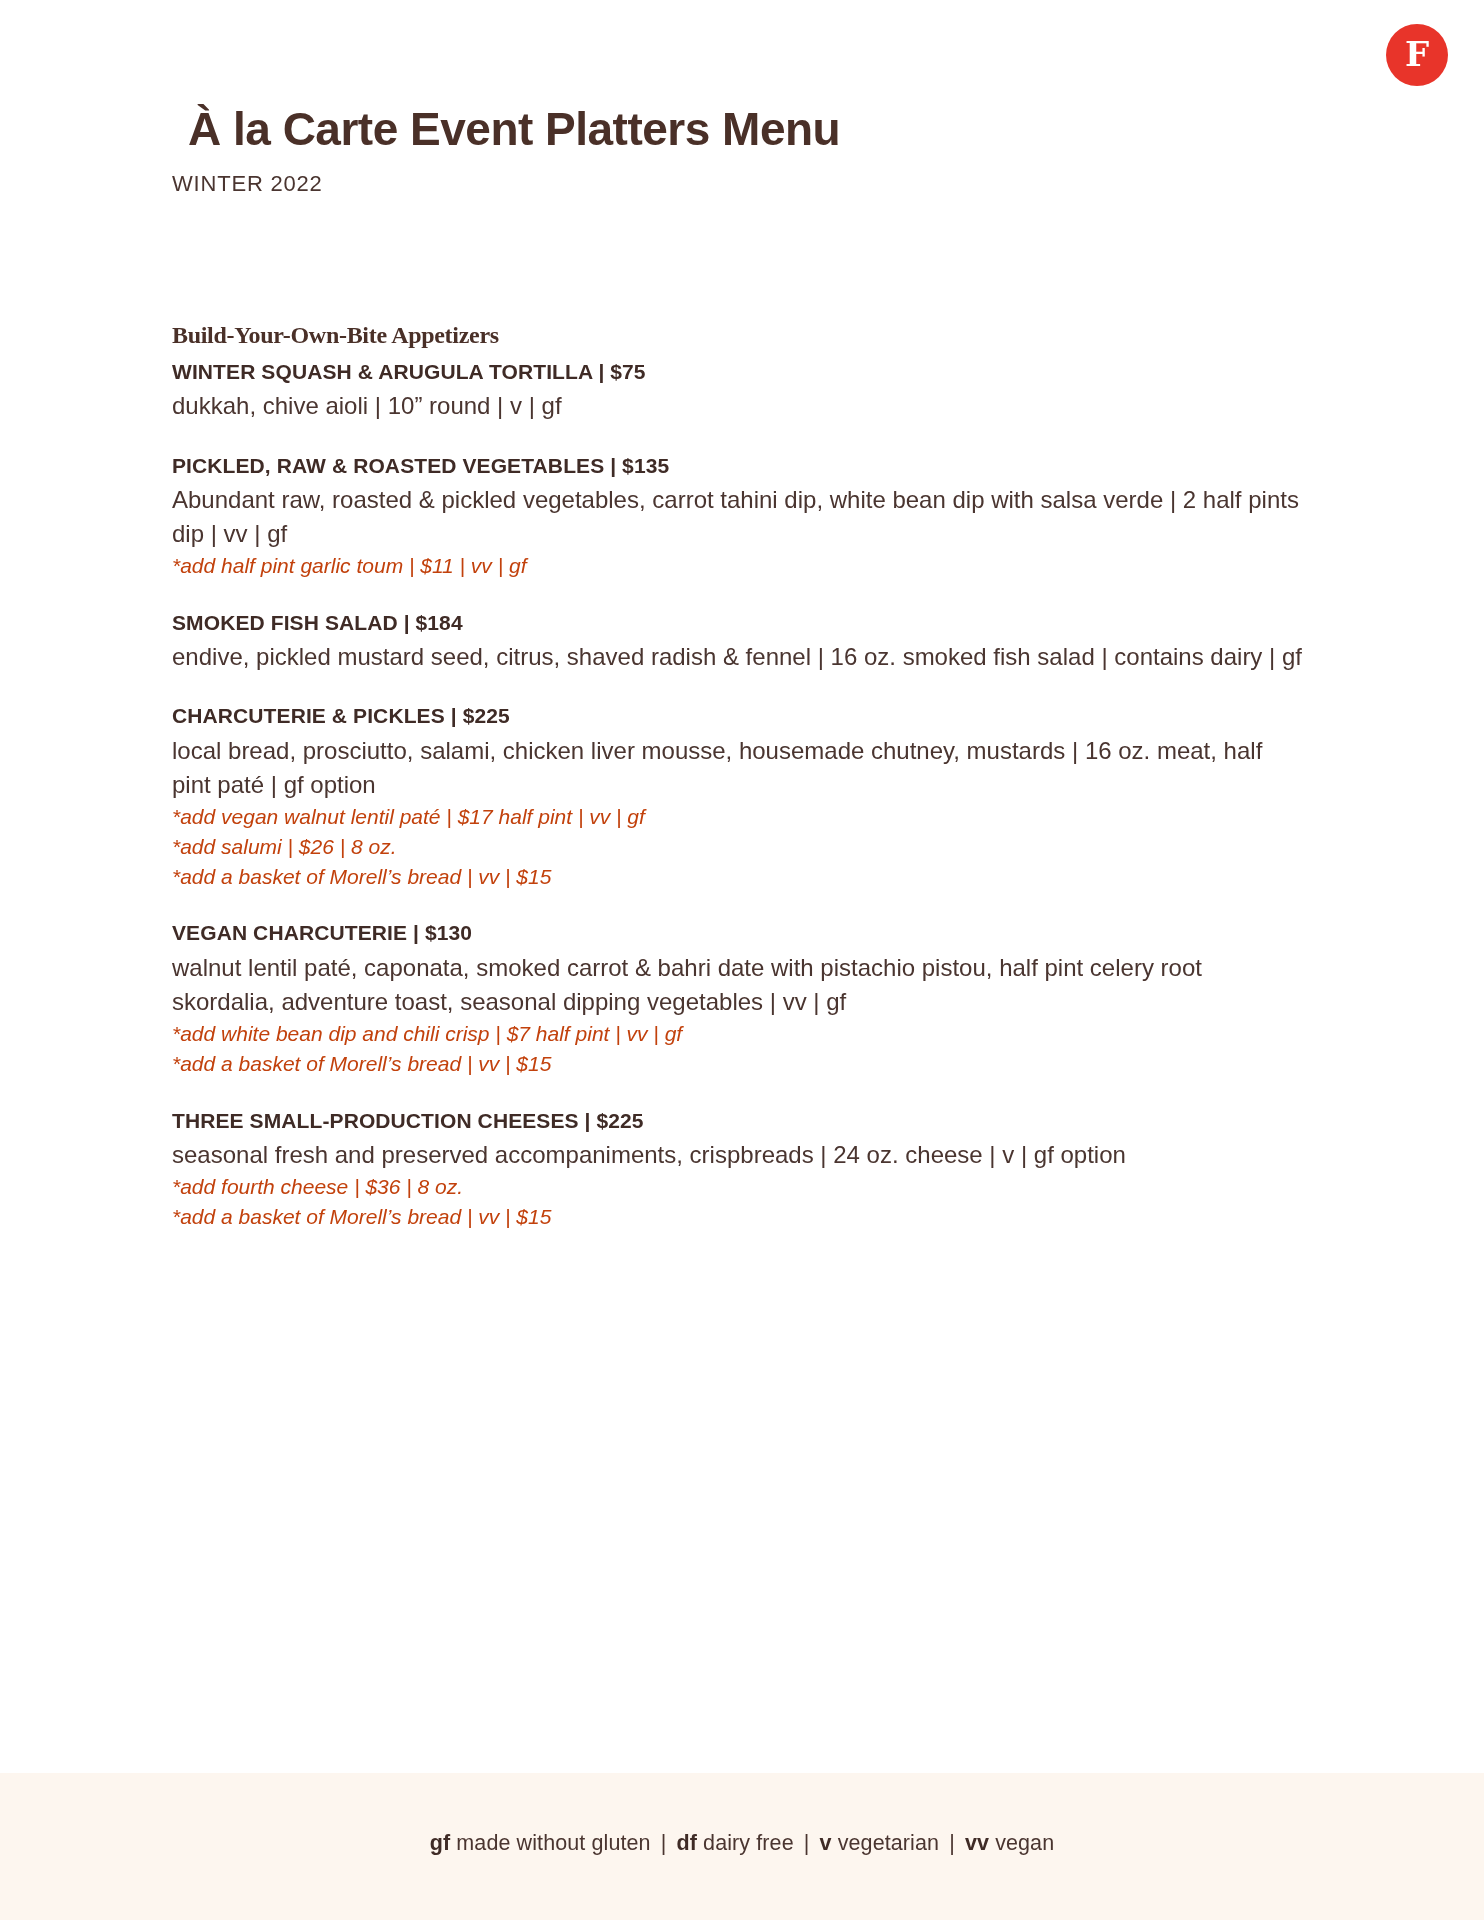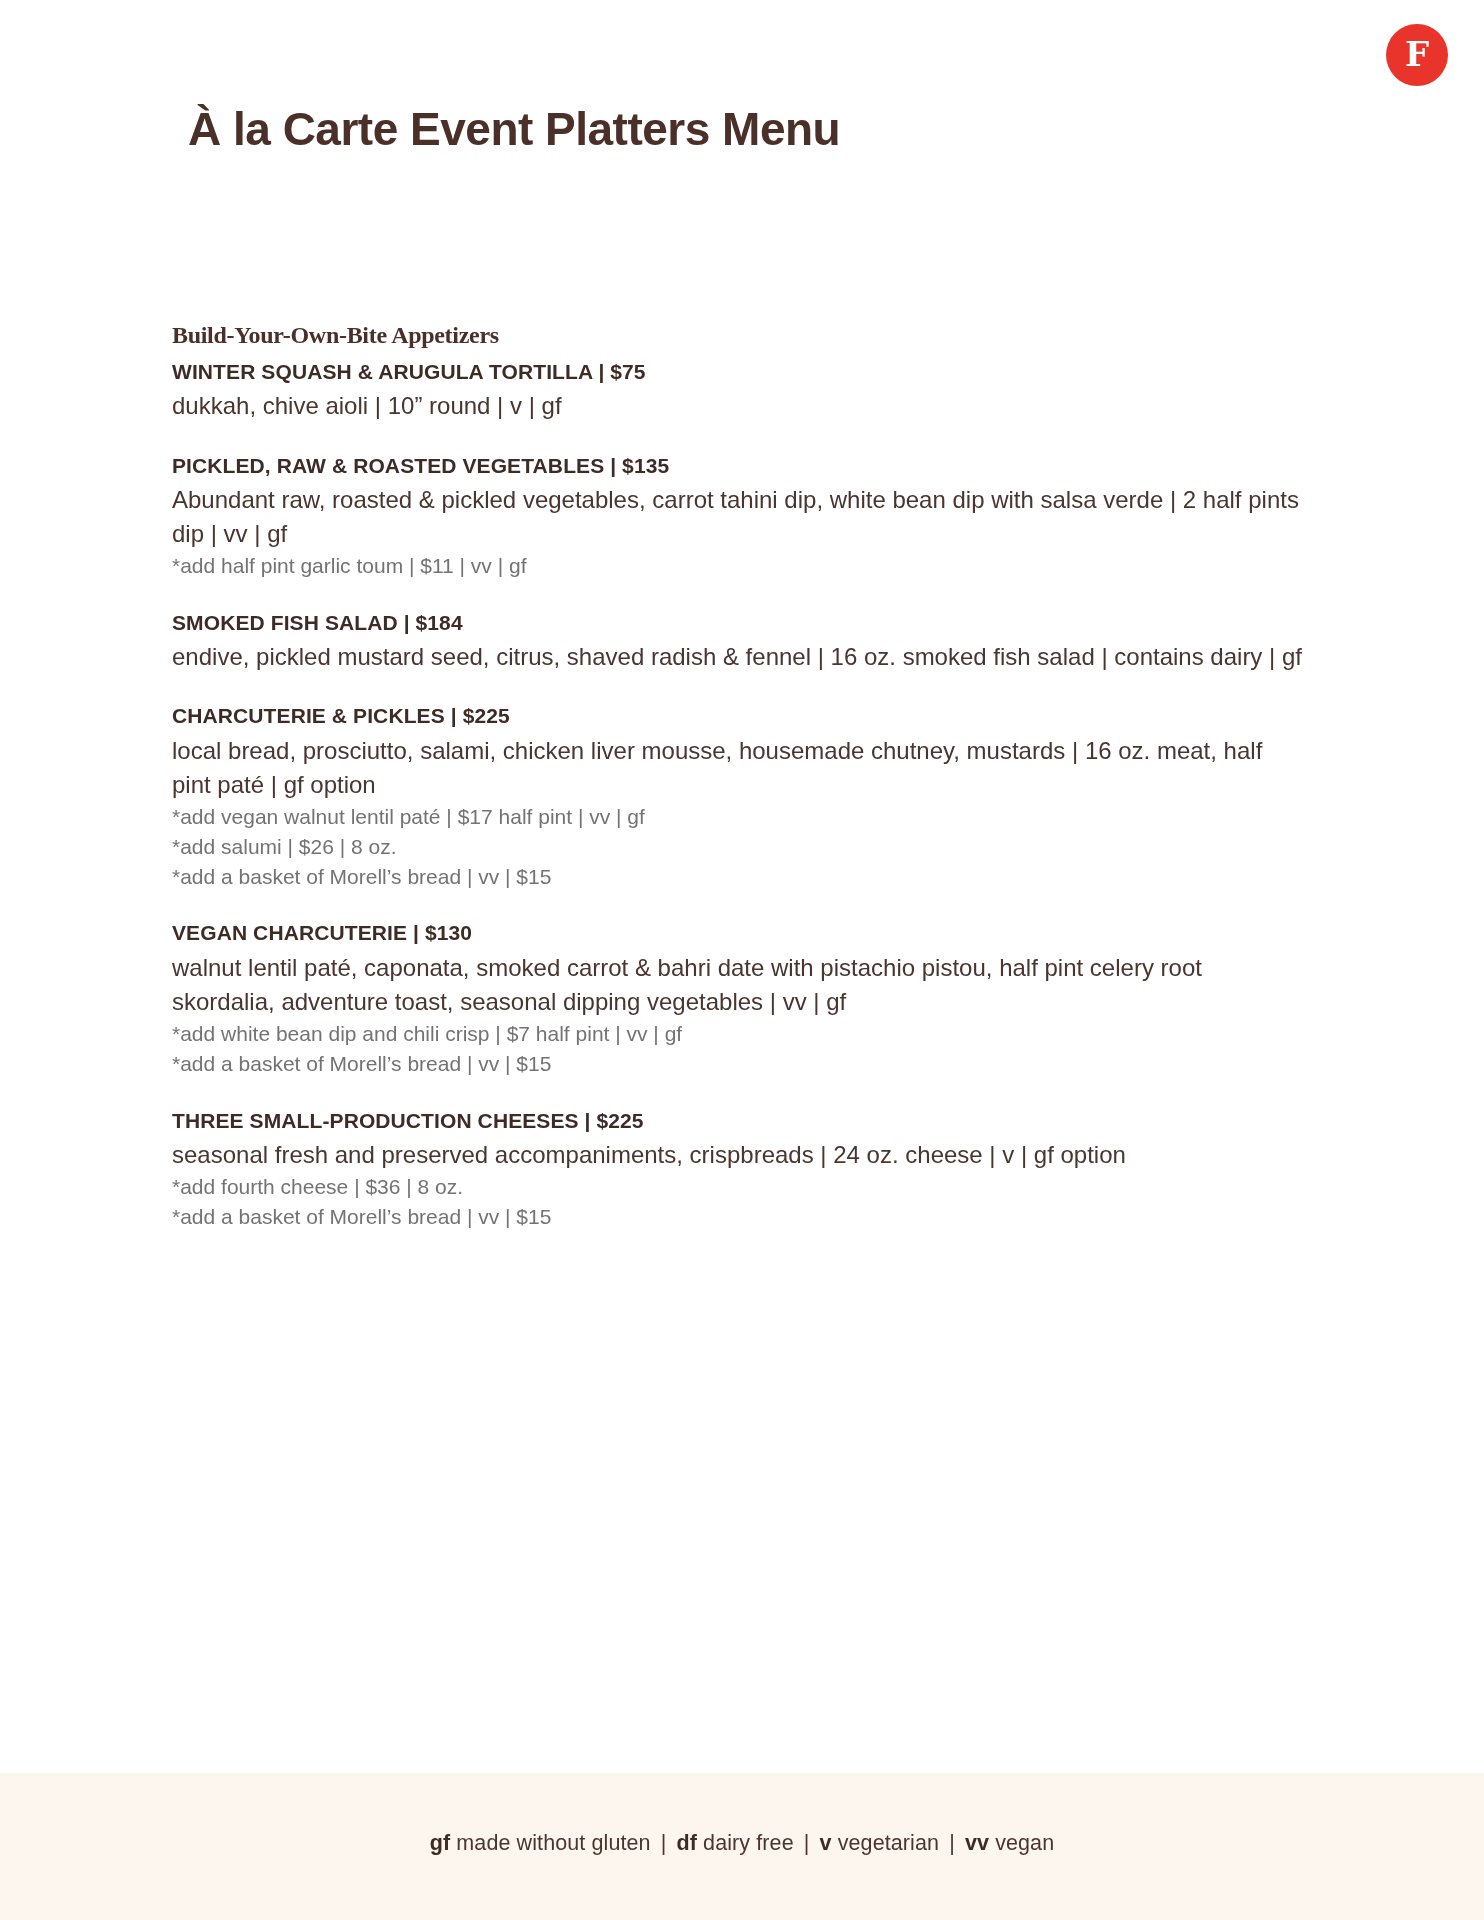--- a/index.html
+++ b/index.html
@@ -99,21 +99,22 @@
   }
   .item-desc {
     font-size: 24px;
     color: #4a3530;
     line-height: 1.42;
     margin-top: 2px;
     max-width: 1135px;
   }
   .item-add {
     font-size: 21px;
-    color: #737373;
+    font-style: italic;
+    color: #c2410c;
     line-height: 1.42;
     max-width: 1135px;
   }
 
   
   .footer {
     position: absolute;
     left: 0;
     right: 0;
     bottom: 0;
@@ -140,20 +141,21 @@
 <body>
 
 <div class="page">
 
   <div class="logo">
     <span class="logo-letter">F</span>
   </div>
 
   <div class="header">
     <h1 class="doc-title">À la Carte Event Platters Menu</h1>
+    <div class="doc-subtitle">WINTER 2022</div>
   </div>
 
   <div class="content">
     <h2 class="section-title">Build-Your-Own-Bite Appetizers</h2>
     <div id="items">
         <div class="item">
           <div class="item-name">WINTER SQUASH &amp; ARUGULA TORTILLA | $75</div>
           <div class="item-desc">dukkah, chive aioli | 10” round | v | gf</div>
         </div>
         <div class="item">

